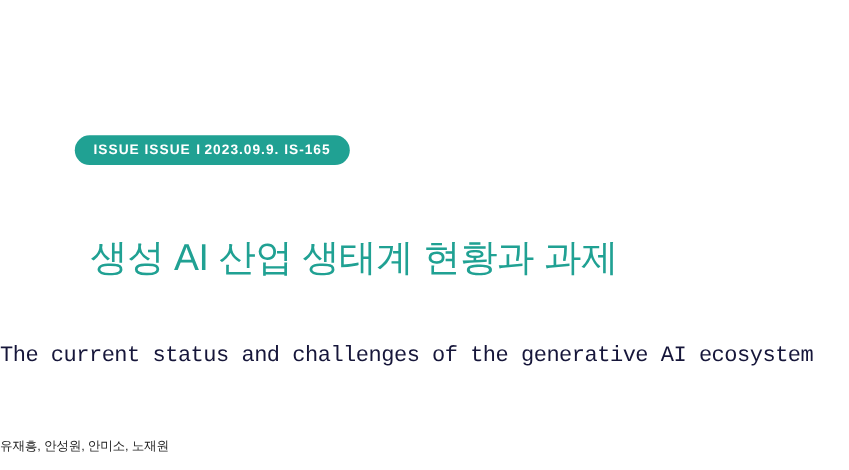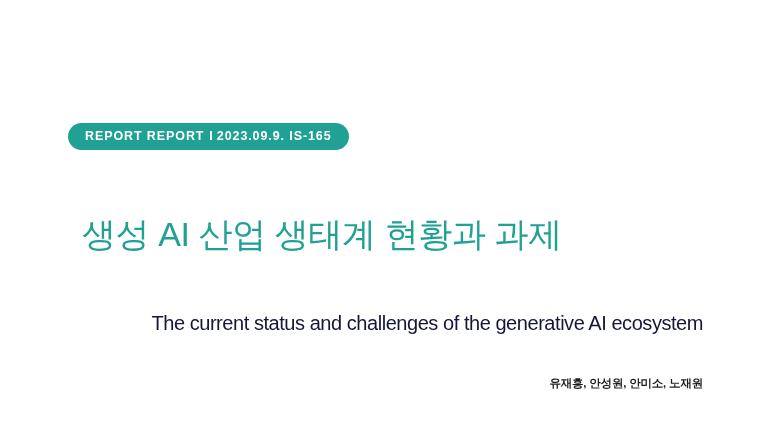--- a/index.html
+++ b/index.html
@@ -58,41 +58,41 @@
     position: absolute;
     left: 0;
     top: 312px;
     width: 703px;
     text-align: right;
     font-size: 20px;
     font-weight: normal;
     color: #16163a;
     letter-spacing: -0.45px;
     white-space: nowrap;
+    font-family: Liberation Mono, monospace;
   }
   .authors {
     position: absolute;
     left: 0;
-    top: 376px;
+    top: 398px;
     width: 703px;
-    text-align: right;
     font-size: 11.5px;
-    font-weight: bold;
+    font-weight: normal;
     color: #1c1c1c;
     letter-spacing: -0.2px;
     white-space: nowrap;
   }
 </style>
 </head>
 <body>
 
 <div class="cover">
 
   <div class="badge">
-    <span>REPORT  REPORT</span>
+    <span>ISSUE  ISSUE</span>
     <span class="badge-sep">I</span>
     <span>2023.09.9.  IS-165</span>
   </div>
 
   <h1 class="title-ko">생성 AI 산업 생태계 현황과 과제</h1>
 
   <div class="subtitle-en">The current status and challenges of the generative AI ecosystem</div>
 
   <div class="authors">유재흥, 안성원, 안미소, 노재원</div>
 

